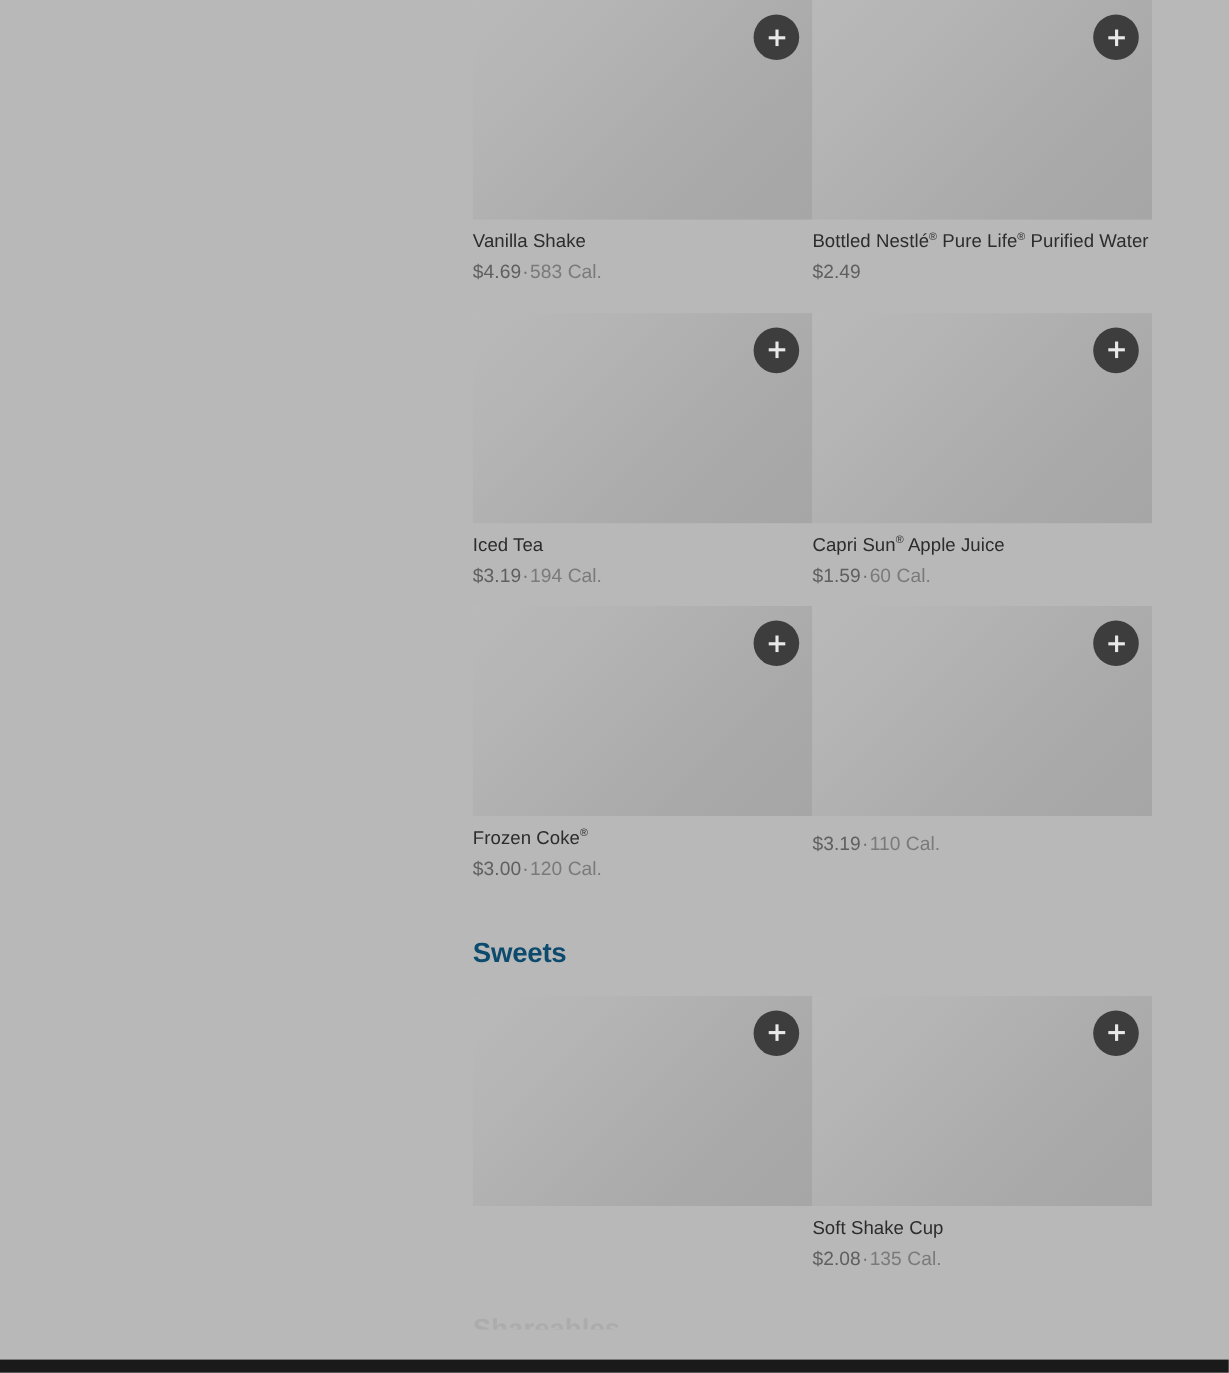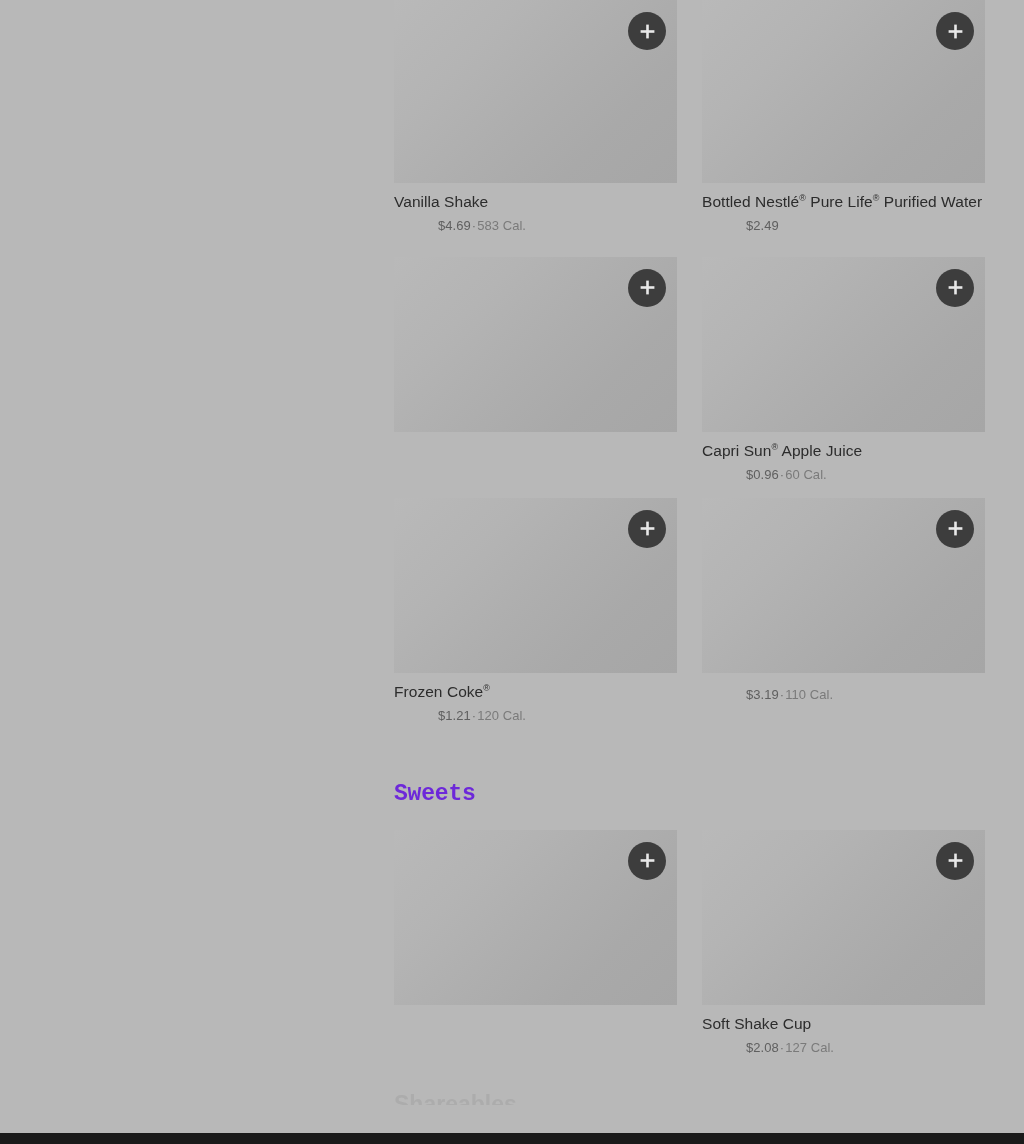--- a/index.html
+++ b/index.html
@@ -48,31 +48,29 @@
     width: 1024px;
     height: 11px;
     background: #1a1a1a;
     z-index: 50;
   }
 
   
   .grid {
     display: grid;
     grid-template-columns: 283px 283px;
-    column-gap: 25px;
   }
 
   .section-title {
     font-size: 23px;
     font-weight: bold;
-    color: #6d28d9;
+    color: #0c4a6e;
     letter-spacing: -0.2px;
-    margin: 12px 0 22px 0;
+    margin: 0 0 22px 0;
     line-height: 1.15;
-    font-family: Liberation Mono, monospace;
   }
 
   .spacer-before-section { height: 45px; }
 
   
   .card {
     position: relative;
     display: block;
     cursor: pointer;
   }
@@ -127,25 +125,24 @@
   }
 
   .card-title sup {
     font-size: 9px;
     vertical-align: super;
     line-height: 0;
   }
 
   .card-meta {
     margin-top: 5px;
-    font-size: 13px;
+    font-size: 16px;
     color: #5f5f5f;
     line-height: 1.3;
     letter-spacing: 0.05px;
-    margin-left: 44px;
   }
 
   .card-meta .dot {
     color: #6d6d6d;
     padding: 0 1px;
   }
 
   .card-meta .cal {
     color: #7a7a7a;
   }
@@ -213,54 +210,58 @@
 
       <div class="card">
         <div class="card-media">
           <button class="add-btn" aria-label="Add">
             <svg width="15" height="15" viewBox="0 0 15 15">
               <rect x="6.2" y="0.6" width="2.6" height="13.8" fill="#e8e8e8"></rect>
               <rect x="0.6" y="6.2" width="13.8" height="2.6" fill="#e8e8e8"></rect>
             </svg>
           </button>
         </div>
+        <div class="card-body">
+          <div class="card-title">Iced Tea</div>
+          <div class="card-meta"><span>$3.19</span><span class="dot">·</span><span class="cal">194 Cal.</span></div>
+        </div>
       </div>
 
       <div class="card">
         <div class="card-media">
           <button class="add-btn" aria-label="Add">
             <svg width="15" height="15" viewBox="0 0 15 15">
               <rect x="6.2" y="0.6" width="2.6" height="13.8" fill="#e8e8e8"></rect>
               <rect x="0.6" y="6.2" width="13.8" height="2.6" fill="#e8e8e8"></rect>
             </svg>
           </button>
         </div>
         <div class="card-body">
           <div class="card-title">Capri Sun<sup>®</sup> Apple Juice</div>
-          <div class="card-meta"><span>$0.96</span><span class="dot">·</span><span class="cal">60 Cal.</span></div>
+          <div class="card-meta"><span>$1.59</span><span class="dot">·</span><span class="cal">60 Cal.</span></div>
         </div>
       </div>
     </div>
 
     <div class="row-gap" style="height:14px"></div>
 
     <div class="grid">
 
       <div class="card">
         <div class="card-media">
           <button class="add-btn" aria-label="Add">
             <svg width="15" height="15" viewBox="0 0 15 15">
               <rect x="6.2" y="0.6" width="2.6" height="13.8" fill="#e8e8e8"></rect>
               <rect x="0.6" y="6.2" width="13.8" height="2.6" fill="#e8e8e8"></rect>
             </svg>
           </button>
         </div>
         <div class="card-body">
           <div class="card-title">Frozen Coke<sup>®</sup></div>
-          <div class="card-meta"><span>$1.21</span><span class="dot">·</span><span class="cal">120 Cal.</span></div>
+          <div class="card-meta"><span>$3.00</span><span class="dot">·</span><span class="cal">120 Cal.</span></div>
         </div>
       </div>
 
       <div class="card">
         <div class="card-media">
           <button class="add-btn" aria-label="Add">
             <svg width="15" height="15" viewBox="0 0 15 15">
               <rect x="6.2" y="0.6" width="2.6" height="13.8" fill="#e8e8e8"></rect>
               <rect x="0.6" y="6.2" width="13.8" height="2.6" fill="#e8e8e8"></rect>
             </svg>
@@ -292,21 +293,21 @@
         <div class="card-media">
           <button class="add-btn" aria-label="Add">
             <svg width="15" height="15" viewBox="0 0 15 15">
               <rect x="6.2" y="0.6" width="2.6" height="13.8" fill="#e8e8e8"></rect>
               <rect x="0.6" y="6.2" width="13.8" height="2.6" fill="#e8e8e8"></rect>
             </svg>
           </button>
         </div>
         <div class="card-body">
           <div class="card-title">Soft Shake Cup</div>
-          <div class="card-meta"><span>$2.08</span><span class="dot">·</span><span class="cal">127 Cal.</span></div>
+          <div class="card-meta"><span>$2.08</span><span class="dot">·</span><span class="cal">135 Cal.</span></div>
         </div>
       </div>
     </div>
 
     <div class="next-section-teaser">Shareables</div>
 
   </div>
 
   <div class="bottom-bar"></div>
 </div>

